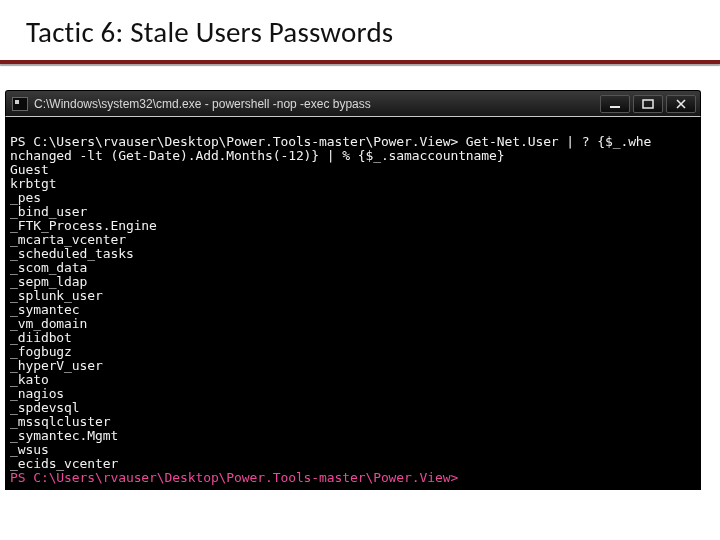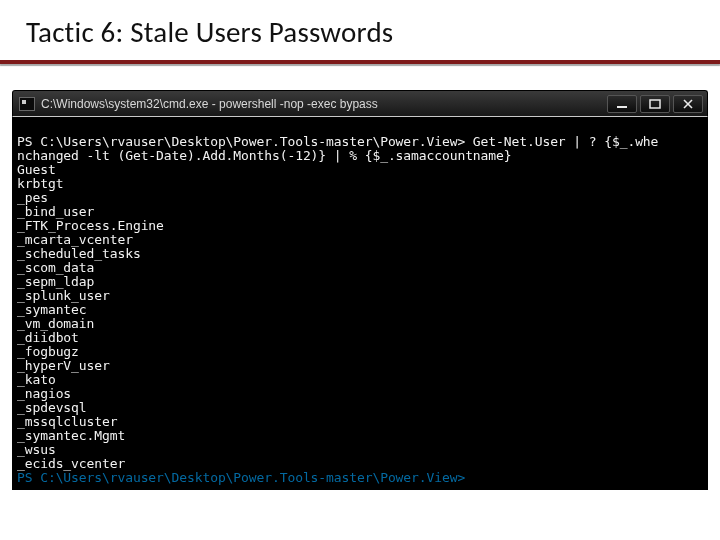--- a/index.html
+++ b/index.html
@@ -24,21 +24,21 @@
     letter-spacing: 0.2px;
   }
   .rule {
     height: 4px;
     background: #7d1a1a;
     margin-top: 2px;
     box-shadow: 0 2px 1px rgba(0,0,0,0.35);
   }
   .console-wrap {
     position: absolute;
-    left: 12px;
+    left: 5px;
     top: 90px;
     width: 696px;
   }
   
   .win-titlebar {
     display: flex;
     align-items: center;
     height: 26px;
     background: linear-gradient(#3a3a3a, #171717);
     border: 1px solid #000;
@@ -91,21 +91,21 @@
     border-top: 1px solid #c8c8c8;
     padding: 18px 4px 4px 4px;
     font-family: "Lucida Console", "Consolas", monospace;
     font-size: 13px;
     line-height: 14px;
     color: #f2f2f2;
     white-space: pre;
     overflow: hidden;
     letter-spacing: -0.1px;
   }
-  .prompt-line { color: #0369a1; }
+  .prompt-line { color: #ec4899; }
 </style>
 </head>
 <body>
 
 <div class="slide">
 
   <div class="title-area">
     <div class="title">Tactic 6: Stale Users Passwords</div>
   </div>
   <div class="rule"></div>

